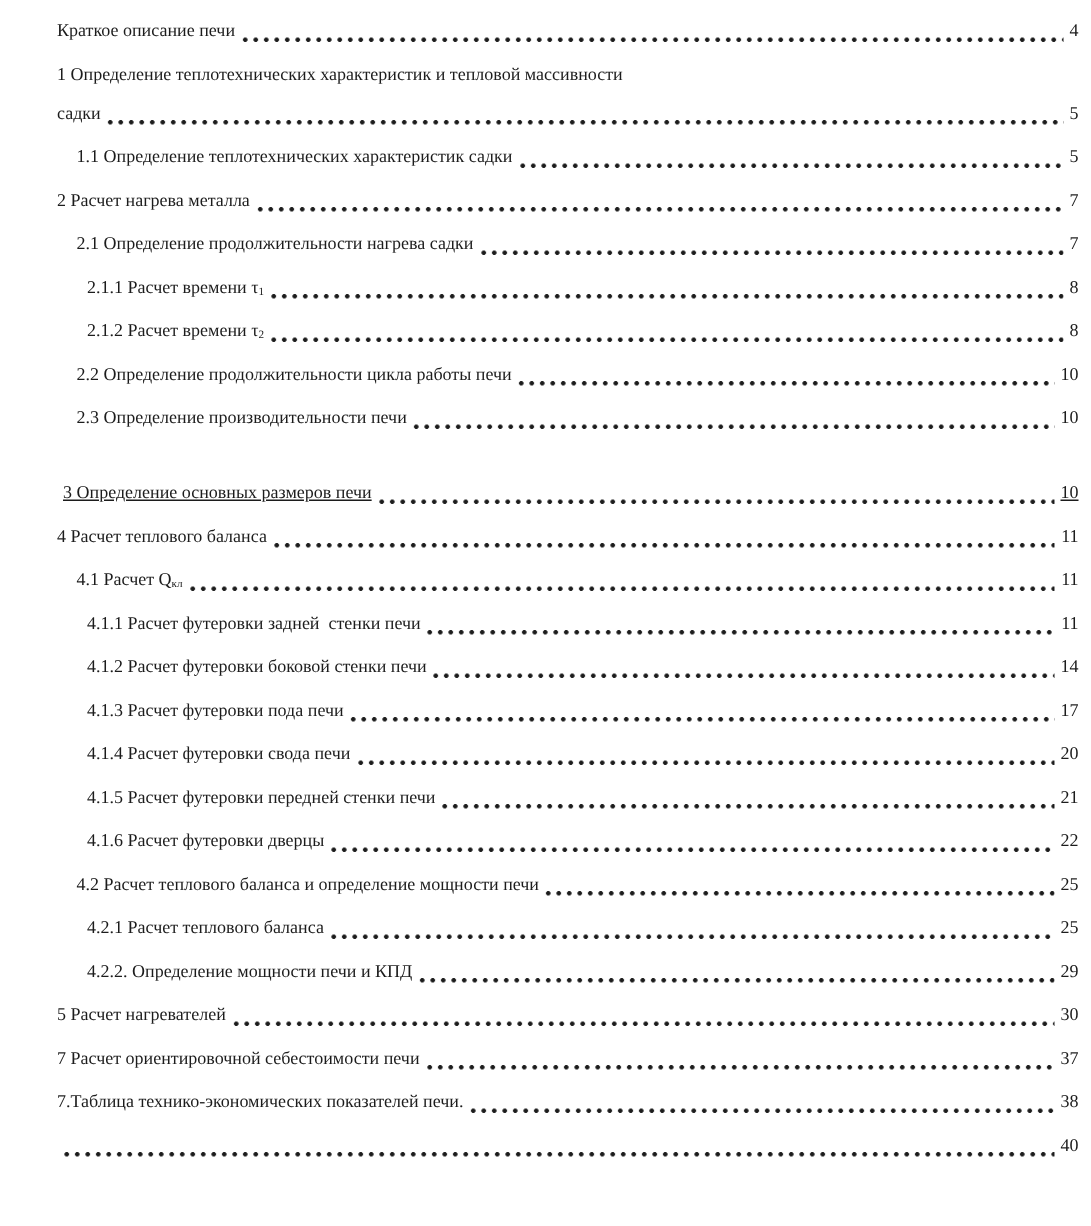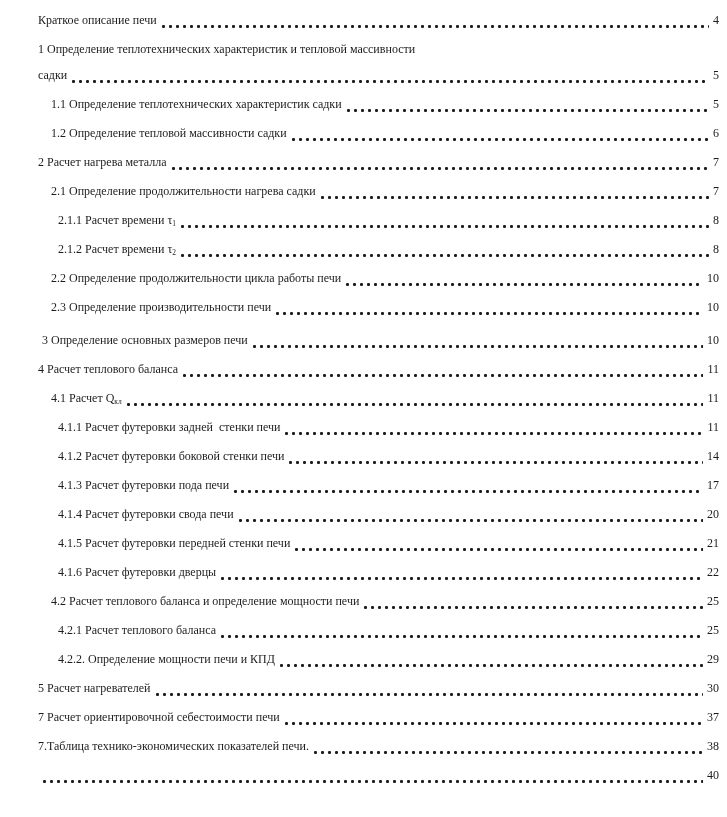--- a/index.html
+++ b/index.html
@@ -51,21 +51,21 @@
     white-space: pre;
   }
   
   .lvl0 { padding-left: 0; }
   .lvl1 { padding-left: 13px; align-items: flex-end; }
   .lvl2 { padding-left: 20px; }
   .indent3 { padding-left: 4px; }
   
   .tight  { margin-top: -3px; text-align: center; }
   .gap-sm { margin-top: 0; }
-  .gap-lg { margin-top: 4px; }
+  .gap-lg { margin-top: 21px; text-decoration: underline; }
 </style>
 </head>
 <body>
 
 <div class="page">
 
   <div class="toc-row lvl0">
     <span class="toc-title">Краткое описание печи</span>
     <span class="toc-leader"></span>
     <span class="toc-page">4</span>
@@ -82,25 +82,20 @@
     <span class="toc-leader"></span>
     <span class="toc-page">5</span>
   </div>
 
   <div class="toc-row lvl1">
     <span class="toc-title">1.1 Определение теплотехнических характеристик садки</span>
     <span class="toc-leader"></span>
     <span class="toc-page">5</span>
   </div>
 
-  <div class="toc-row lvl1">
-    <span class="toc-title">1.2 Определение тепловой массивности садки</span>
-    <span class="toc-leader"></span>
-    <span class="toc-page">6</span>
-  </div>
 
   <div class="toc-row lvl0">
     <span class="toc-title">2 Расчет нагрева металла</span>
     <span class="toc-leader"></span>
     <span class="toc-page">7</span>
   </div>
 
   <div class="toc-row lvl1">
     <span class="toc-title">2.1 Определение продолжительности нагрева садки</span>
     <span class="toc-leader"></span>

